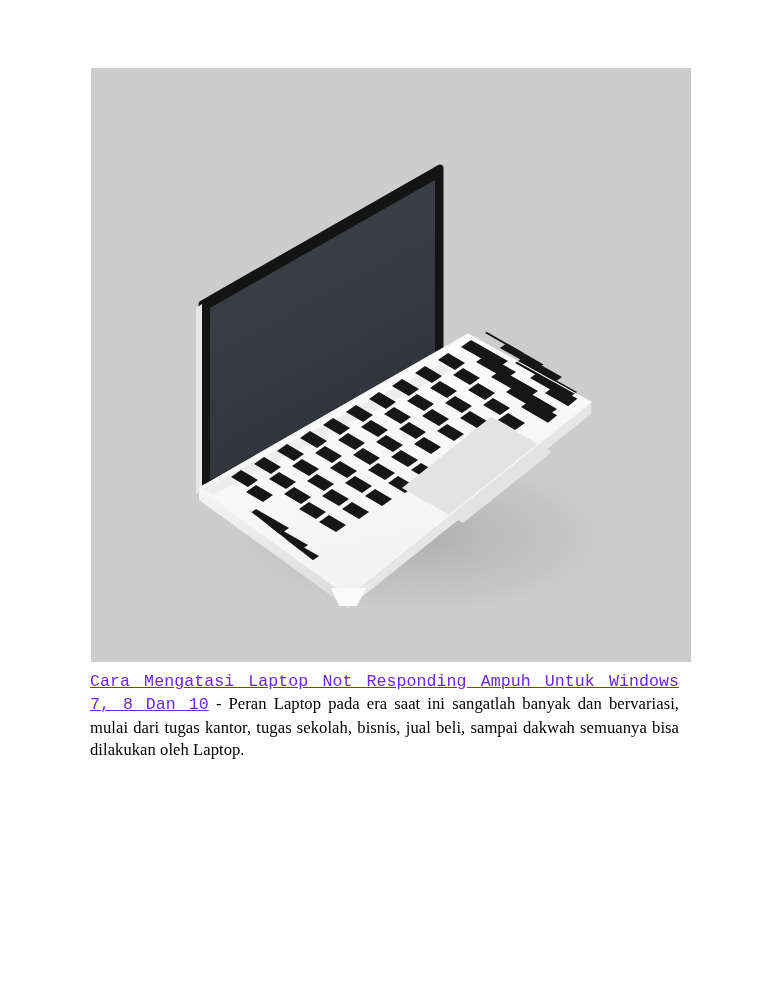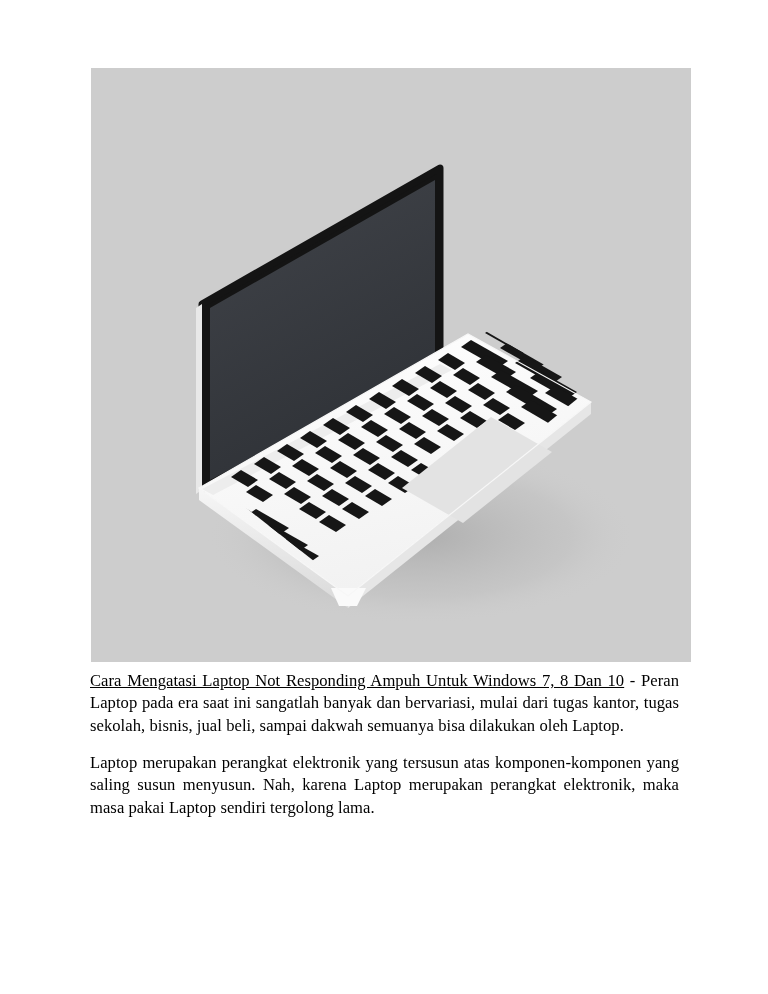--- a/index.html
+++ b/index.html
@@ -45,22 +45,23 @@
   .article p {
     margin: 0 0 15px 0;
     font-size: 16.6px;
     line-height: 1.345;
     text-align: justify;
     text-justify: inter-word;
     letter-spacing: 0.05px;
   }
   .article p:last-child { margin-bottom: 0; }
   .headlink {
-    color: #000000;
+    color: #6d28d9;
     text-decoration: underline;
+    font-family: Liberation Mono, monospace;
   }
 </style>
 </head>
 <body>
 
 <div id="page">
 
   <div class="figure">
     <svg viewBox="0 0 600 594" xmlns="http://www.w3.org/2000/svg">
       <defs>
@@ -192,16 +193,15 @@
       </g>
 
       <polygon points="400,349 461,384 372,455 311,420" fill="#e3e3e3"></polygon>
 
       <polygon points="108,420 377,266 500,334 257,528" fill="none" stroke="#f7f7f7" stroke-width="1.2"></polygon>
     </svg>
   </div>
 
   <div class="article">
     <p><a href="#" class="headlink">Cara Mengatasi Laptop Not Responding Ampuh Untuk Windows 7, 8 Dan 10</a><span> - Peran Laptop pada era saat ini sangatlah banyak dan bervariasi, mulai dari tugas kantor, tugas sekolah, bisnis, jual beli, sampai dakwah semuanya bisa dilakukan oleh Laptop.</span></p>
-    <p>Laptop merupakan perangkat elektronik yang tersusun atas komponen-komponen yang saling susun menyusun. Nah, karena Laptop merupakan perangkat elektronik, maka masa pakai Laptop sendiri tergolong lama.</p>
   </div>
 
 </div>
 
 </body></html>

